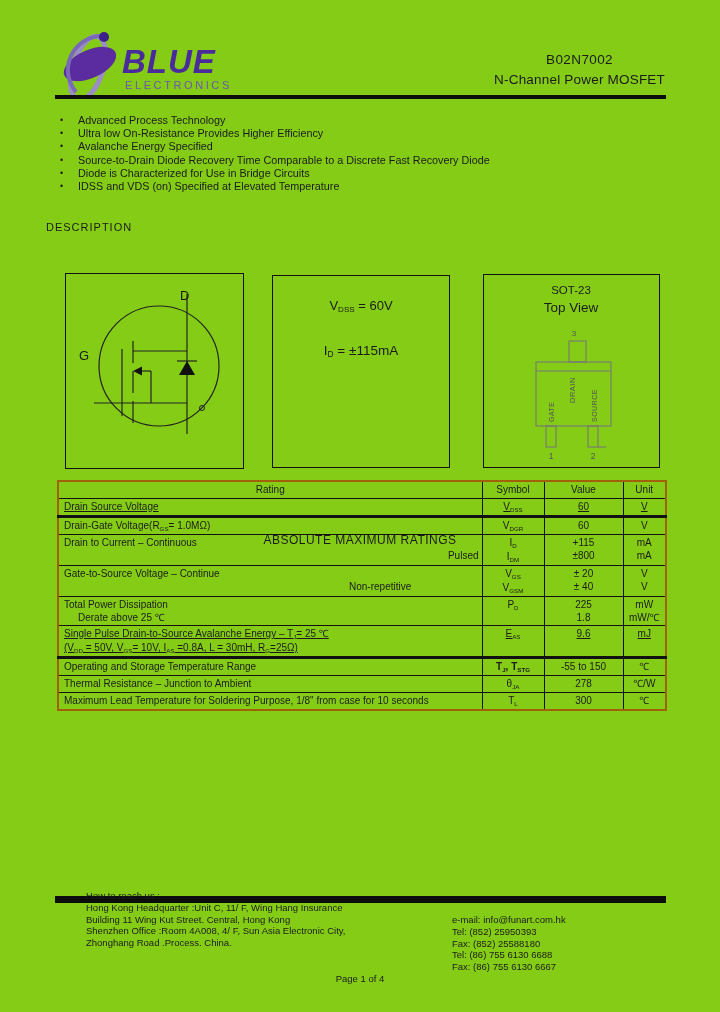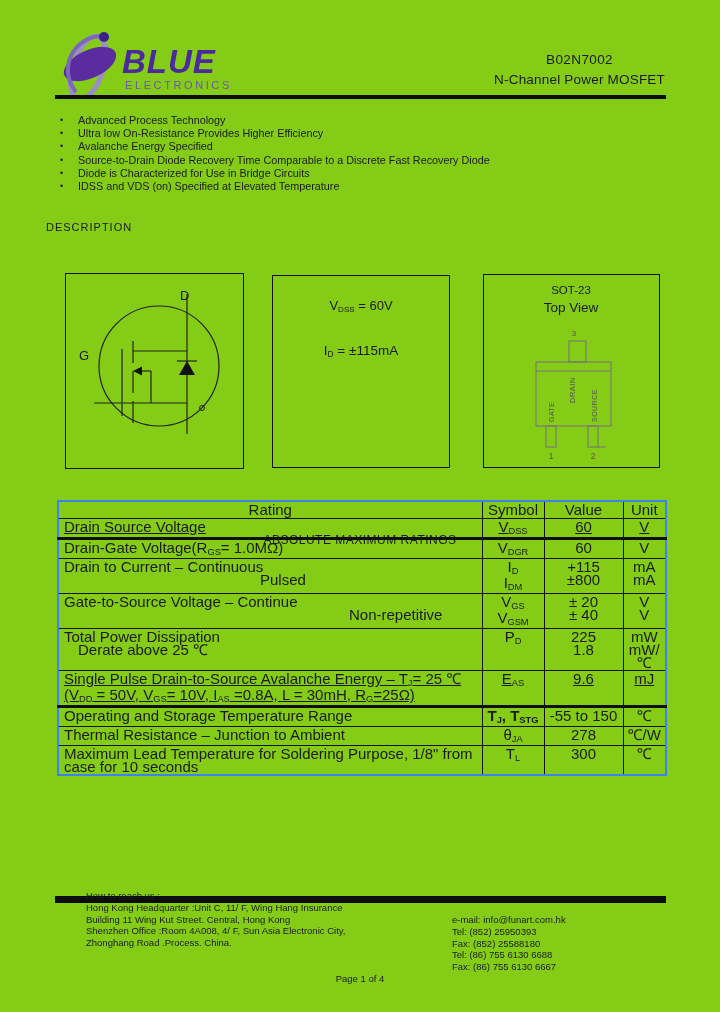--- a/index.html
+++ b/index.html
@@ -20,22 +20,22 @@
   
   .box{position:absolute;border:1px solid #111;}
   .box-symbol{left:65px;top:273px;width:177px;height:194px;}
   .box-spec{left:272px;top:275px;width:176px;height:191px;text-align:center;}
   .box-pkg{left:483px;top:274px;width:175px;height:192px;}
   .spec-line1{margin-top:22px;font-size:13px;}
   .spec-line2{margin-top:30px;font-size:13.5px;}
   .sub{font-size:.62em;position:relative;top:.25em;letter-spacing:0;}
   
   .tbl-title{position:absolute;left:0;top:489px;width:720px;text-align:center;font-size:12px;letter-spacing:.5px;margin-top:44px;}
-  table.ratings{position:absolute;left:57px;top:500px;width:608px;border-collapse:collapse;
-        font-size:15px;border:2px solid #3b82f6;table-layout:fixed;}
+  table.ratings{position:absolute;left:57px;top:480px;width:608px;border-collapse:collapse;
+        font-size:10px;border:2px solid #a16207;table-layout:fixed;}
   .ratings th,.ratings td{border:1px solid #111;padding:1px 3px;vertical-align:top;
         line-height:13px;font-weight:normal;}
   .ratings th{text-align:center;height:14px;}
   td.c-rating{text-align:left;padding-left:5px;}
   td.c-sym,td.c-val,td.c-unit{text-align:center;}
   tr.tb td{border-bottom:3px solid #111;text-decoration:underline;}
   
   .ftr-rule{position:absolute;left:55px;top:896px;width:611px;height:7px;background:#0d0d0d;}
   .f-left{position:absolute;left:86px;top:890px;font-size:9.5px;line-height:11.8px;}
   .f-right{position:absolute;left:452px;top:914px;font-size:9.5px;line-height:11.8px;}
@@ -182,21 +182,21 @@
           <td class="c-val">
             <div>60</div>
           </td>
           <td class="c-unit">
             <div>V</div>
           </td>
         </tr>
         <tr>
           <td class="c-rating">
             <div><span>Drain to Current – Continuous</span></div>
-            <div style="padding-left: 196px;"><span>Pulsed</span></div>
+            <div style="padding-left: 196px; text-align: right;"><span>Pulsed</span></div>
           </td>
           <td class="c-sym">
             <div><span>I</span><span class="sub">D</span></div>
             <div><span>I</span><span class="sub">DM</span></div>
           </td>
           <td class="c-val">
             <div>+115</div>
             <div>±800</div>
           </td>
           <td class="c-unit">

